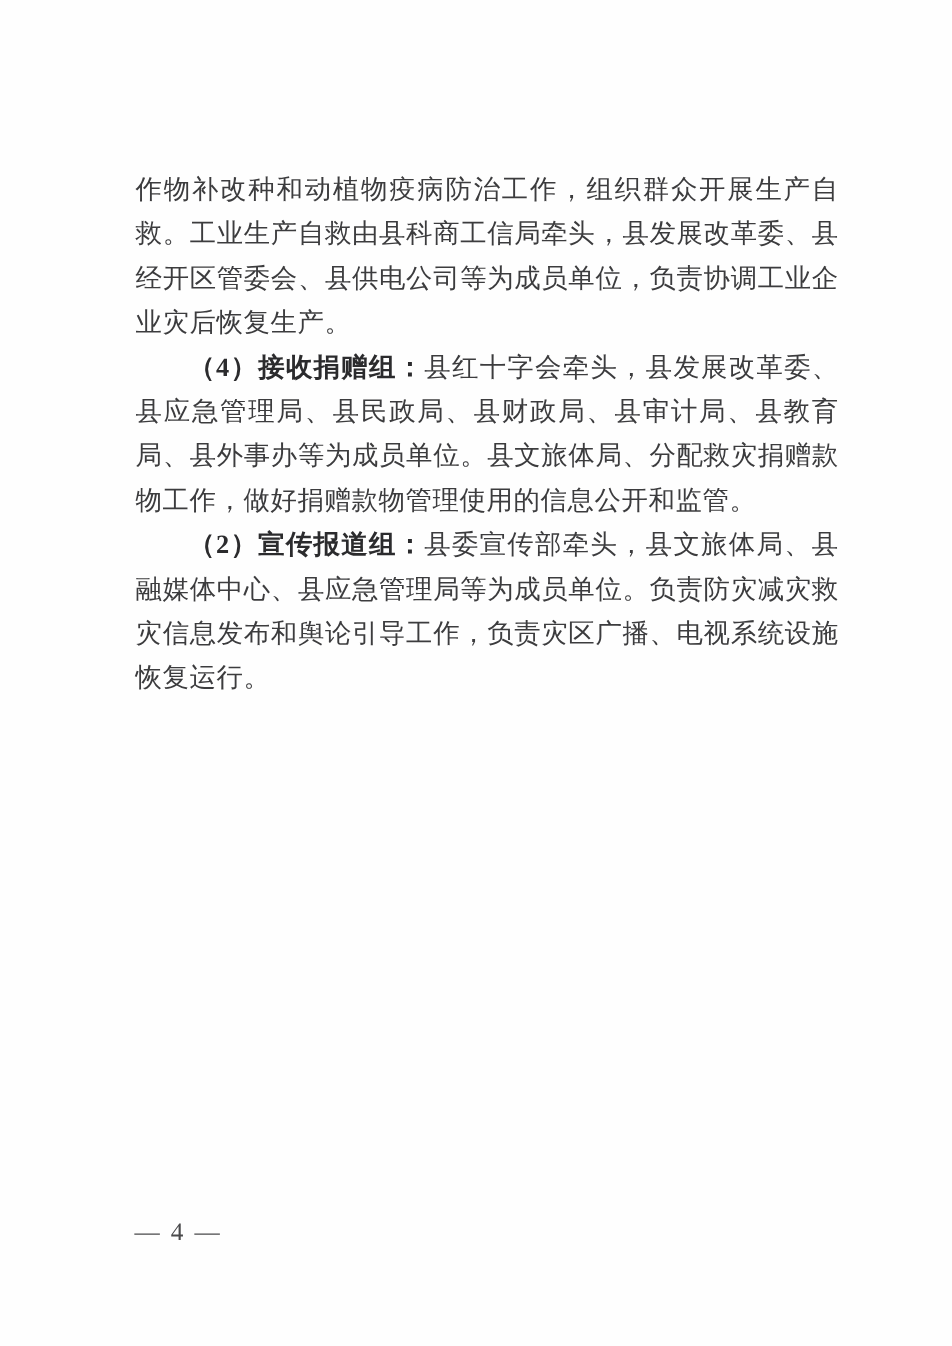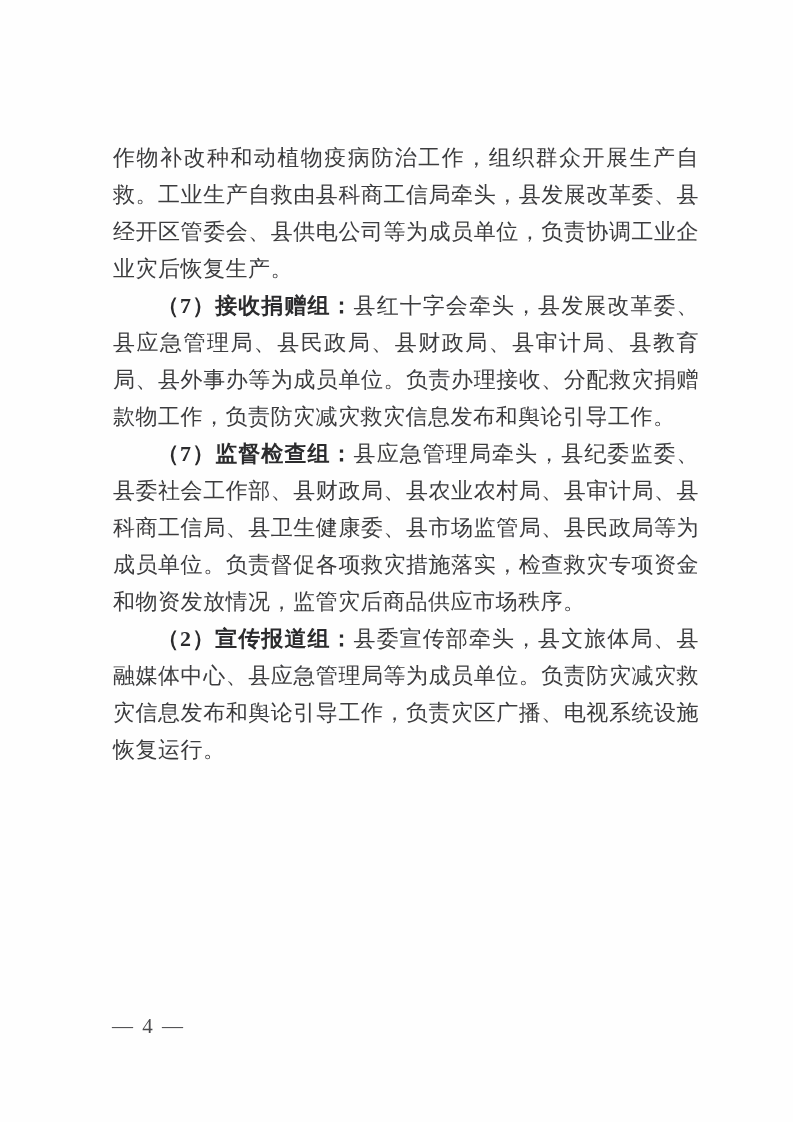--- a/index.html
+++ b/index.html
@@ -52,24 +52,23 @@
 </style>
 </head>
 <body>
 
 <div class="page">
 
   <div class="content">
 
     <p class="para"><span class="prefix"></span><span class="body">作物补改种和动植物疫病防治工作，组织群众开展生产自救。工业生产自救由县科商工信局牵头，县发展改革委、县经开区管委会、县供电公司等为成员单位，负责协调工业企业灾后恢复生产。</span></p>
 
-    <p class="para indent"><span class="prefix">（7）接收捐赠组：</span><span class="body">县红十字会牵头，县发展改革委、县应急管理局、县民政局、县财政局、县审计局、县教育局、县外事办等为成员单位。负责办理接收、分配救灾捐赠款物工作，负责防灾减灾救灾信息发布和舆论引导工作。</span></p>
+    <p class="para indent"><span class="prefix">（4）接收捐赠组：</span><span class="body">县红十字会牵头，县发展改革委、县应急管理局、县民政局、县财政局、县审计局、县教育局、县外事办等为成员单位。县文旅体局、分配救灾捐赠款物工作，做好捐赠款物管理使用的信息公开和监管。</span></p>
 
 
-    <p class="para indent"><span class="prefix">（7）监督检查组：</span><span class="body">县应急管理局牵头，县纪委监委、县委社会工作部、县财政局、县农业农村局、县审计局、县科商工信局、县卫生健康委、县市场监管局、县民政局等为成员单位。负责督促各项救灾措施落实，检查救灾专项资金和物资发放情况，监管灾后商品供应市场秩序。</span></p>
 
     <p class="para indent"><span class="prefix">（2）宣传报道组：</span><span class="body">县委宣传部牵头，县文旅体局、县融媒体中心、县应急管理局等为成员单位。负责防灾减灾救灾信息发布和舆论引导工作，负责灾区广播、电视系统设施恢复运行。</span></p>
 
   </div>
 
   <div class="footer">— 4 —</div>
 
 </div>
 
 </body></html>

